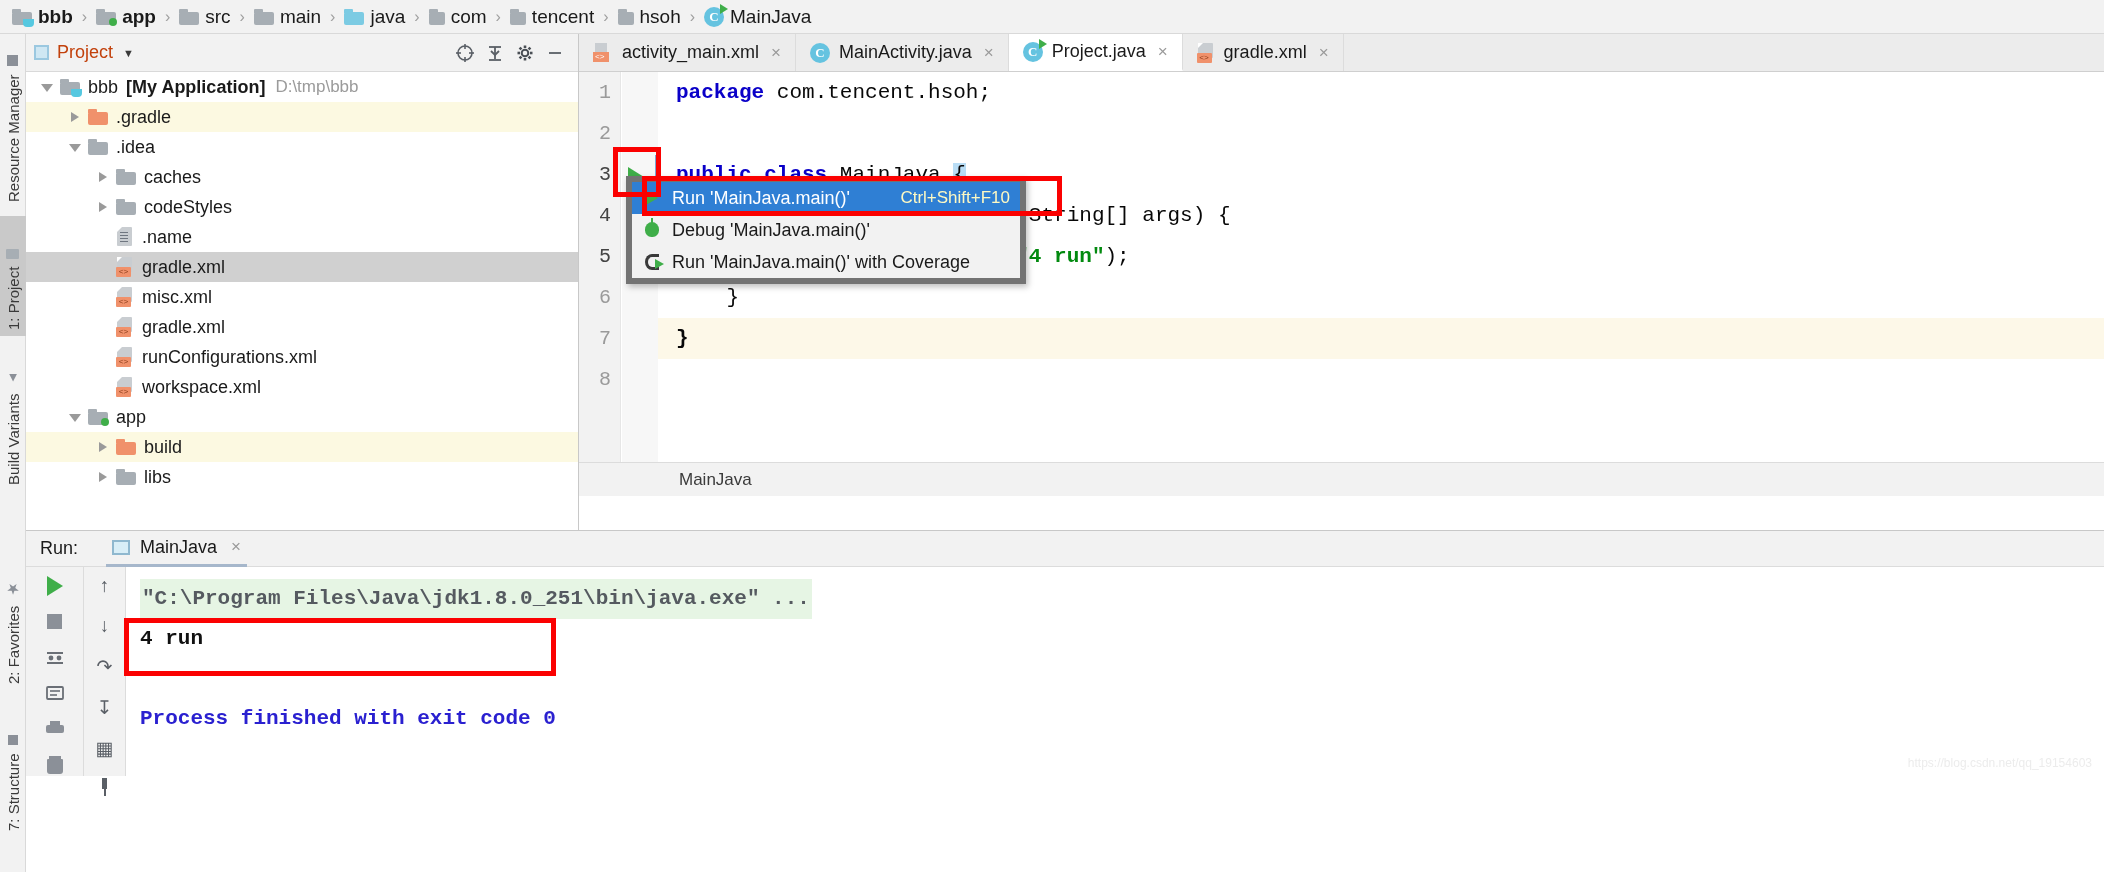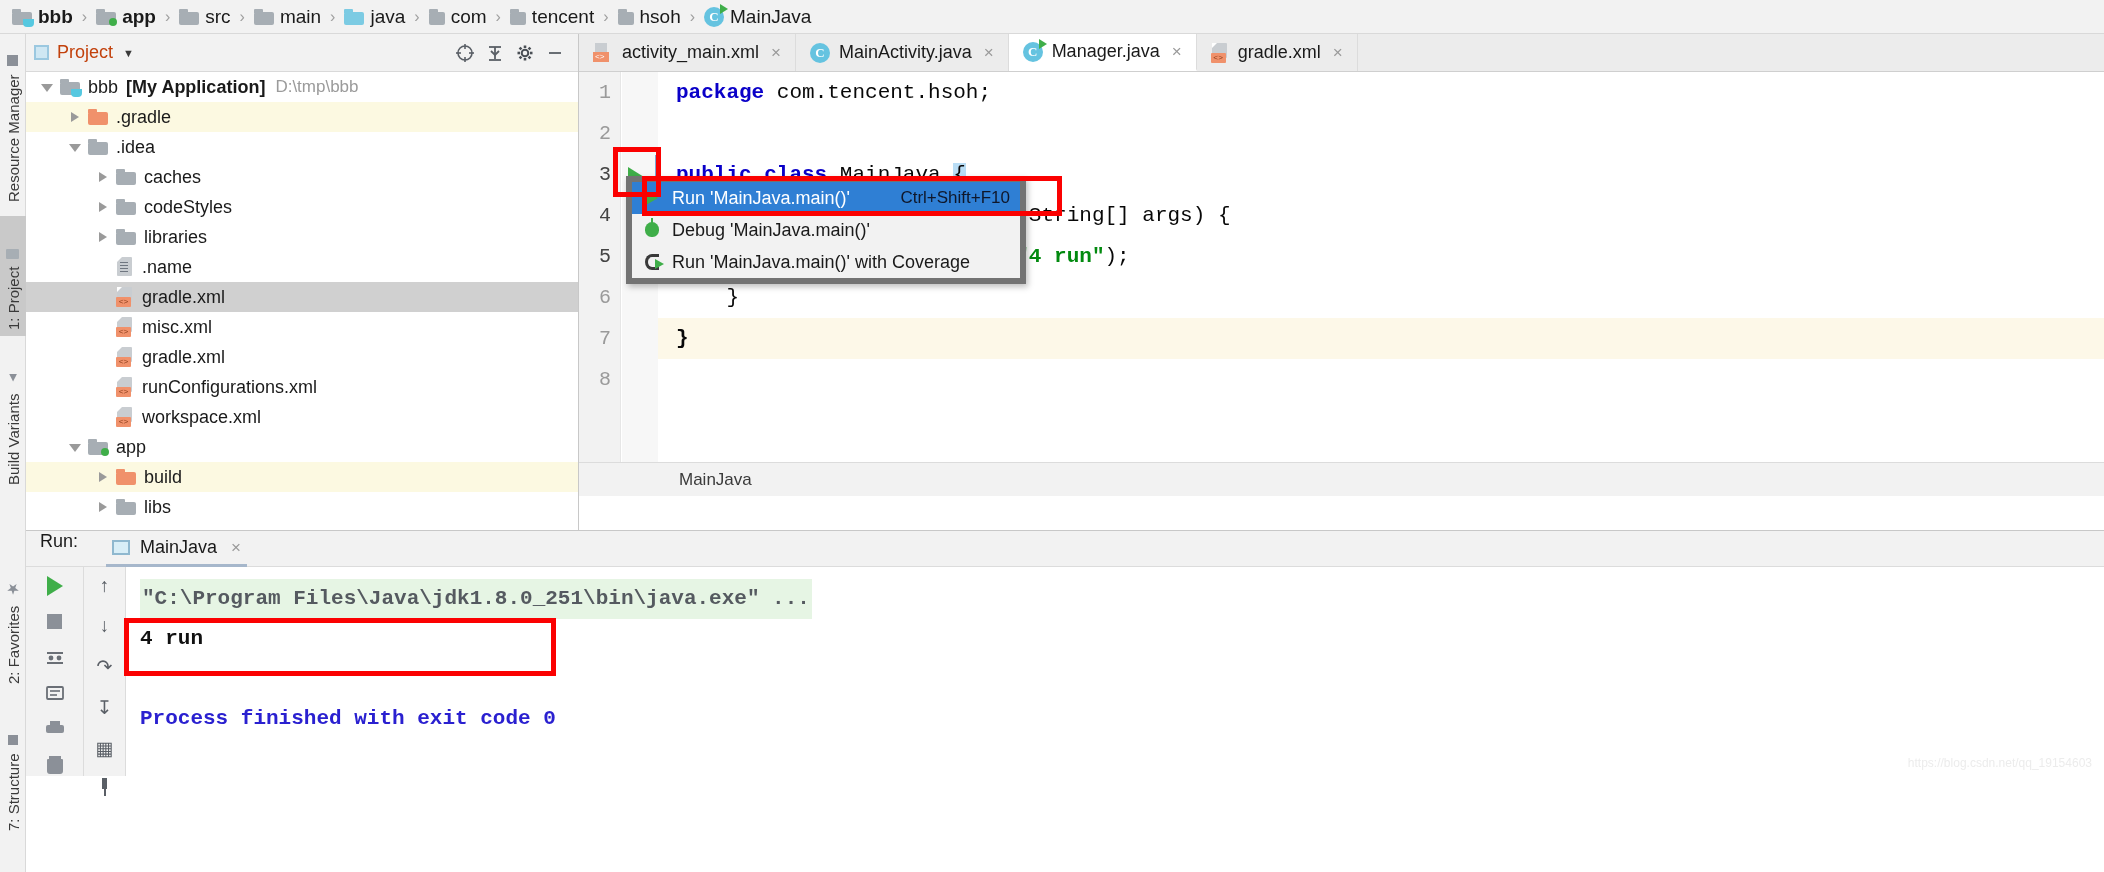--- a/index.html
+++ b/index.html
@@ -175,35 +175,35 @@
     position: absolute; left: 626px; top: 176px; width: 400px;
     background: #f2f2f2; border: 6px solid #737373;
     box-shadow: 2px 3px 6px rgba(0,0,0,.25);
     z-index: 40;
   }
   .mi { display: flex; align-items: center; height: 32px; padding: 0 10px; font-size: 18px; color: #1a1a1a; }
   .mi.sel { background: #2f7fd4; color: #ffffff; }
   .mi .mi-icon { width: 22px; height: 20px; margin-right: 8px; position: relative; flex: 0 0 auto; }
   .mi .mi-label { flex: 1; white-space: nowrap; }
   .mi .mi-key { margin-left: 18px; font-size: 17px; color: #2b2b2b; }
-  .mi.sel .mi-key { color: #0f172a; margin-left: 8px; }
+  .mi.sel .mi-key { color: #fef9c3; margin-left: 8px; }
   .icon-runarrow { position:absolute; left:4px; top:3px; width:0; height:0;
     border-left: 12px solid #3fae49; border-top: 7px solid transparent; border-bottom: 7px solid transparent; }
   .icon-bug { position:absolute; left:3px; top:2px; width:14px; height:15px; background:#3fae49;
     border-radius: 50% 50% 45% 45%; }
   .icon-bug::before { content:''; position:absolute; left:6px; top:-4px; width:2px; height:5px; background:#3fae49; }
   .icon-cov { position:absolute; left:3px; top:2px; width:14px; height:16px;
     border: 3px solid #3a3a3a; border-radius: 50% 0 0 50%; border-right: none; }
   .icon-cov::after { content:''; position:absolute; left:7px; top:2px; width:0; height:0;
     border-left: 9px solid #3fae49; border-top: 5px solid transparent; border-bottom: 5px solid transparent; }
 
   
   #run-panel { position: absolute; left: 26px; top: 530px; right: 0; bottom: 0; background: #ffffff;
     border-top: 1px solid #c8c8c8; }
-  #run-header { height: 36px; background: #f2f2f2; display: flex; align-items: flex-start;
+  #run-header { height: 36px; background: #f2f2f2; display: flex; align-items: center;
     padding-left: 14px; border-bottom: 1px solid #dcdcdc; }
   #run-header .run-label { font-size: 18px; color: #1a1a1a; }
   .run-tab { display: flex; align-items: center; margin-left: 28px; height: 36px;
     padding: 0 6px; border-bottom: 3px solid #a6b7cb; }
   .run-tab .rt-name { font-size: 18px; margin-left: 10px; color: #1a1a1a; }
   .run-tab .rt-close { margin-left: 14px; font-size: 17px; color: #9a9a9a; }
   .win-sq { width: 18px; height: 15px; border: 2px solid #8fb8cf; background: #d8eef7; position: relative; }
 
   #run-side { position: absolute; left: 0; top: 36px; width: 58px; bottom: 0;
     background: #f2f2f2; border-right: 1px solid #dcdcdc;
@@ -429,28 +429,20 @@
 
       <div class="tree-row" style="padding-left:70px">
         <span class="arrow right"></span>
         <span class="ic ic-folder">
             <i class="tab"></i>
             <i class="body"></i>
           </span>
         <span class="name">codeStyles</span>
       </div>
 
-      <div class="tree-row" style="padding-left:70px">
-        <span class="arrow right"></span>
-        <span class="ic ic-folder">
-            <i class="tab"></i>
-            <i class="body"></i>
-          </span>
-        <span class="name">libraries</span>
-      </div>
 
       <div class="tree-row" style="padding-left:90px">
         <span class="ic ic-xml plain">
             <i class="page"></i>
             <i class="fold"></i>
             <i class="lines"></i>
           </span>
         <span class="name">.name</span>
       </div>
 
@@ -540,21 +532,21 @@
         <span class="tname">activity_main.xml</span>
         <span class="tclose">×</span>
       </div>
       <div class="etab">
         <span class="ic ic-class">C</span>
         <span class="tname">MainActivity.java</span>
         <span class="tclose">×</span>
       </div>
       <div class="etab active">
         <span class="ic ic-class">C<i class="play"></i></span>
-        <span class="tname">Manager.java</span>
+        <span class="tname">Project.java</span>
         <span class="tclose">×</span>
       </div>
       <div class="etab">
         <span class="ic ic-xml">
             <i class="page"></i>
             <i class="fold"></i>
             <i class="badge">&lt;&gt;</i>
           </span>
         <span class="tname">gradle.xml</span>
         <span class="tclose">×</span>

